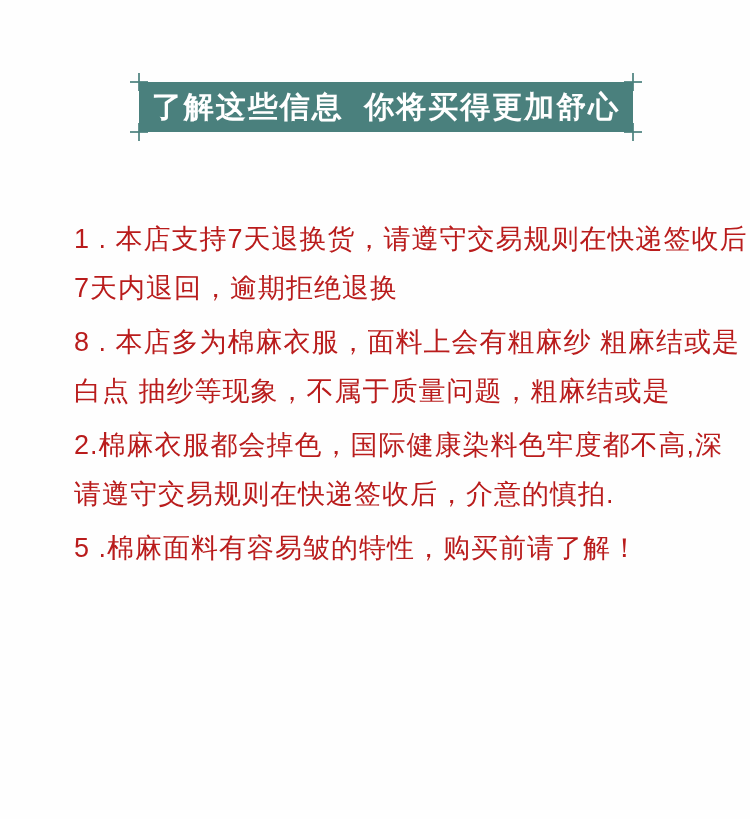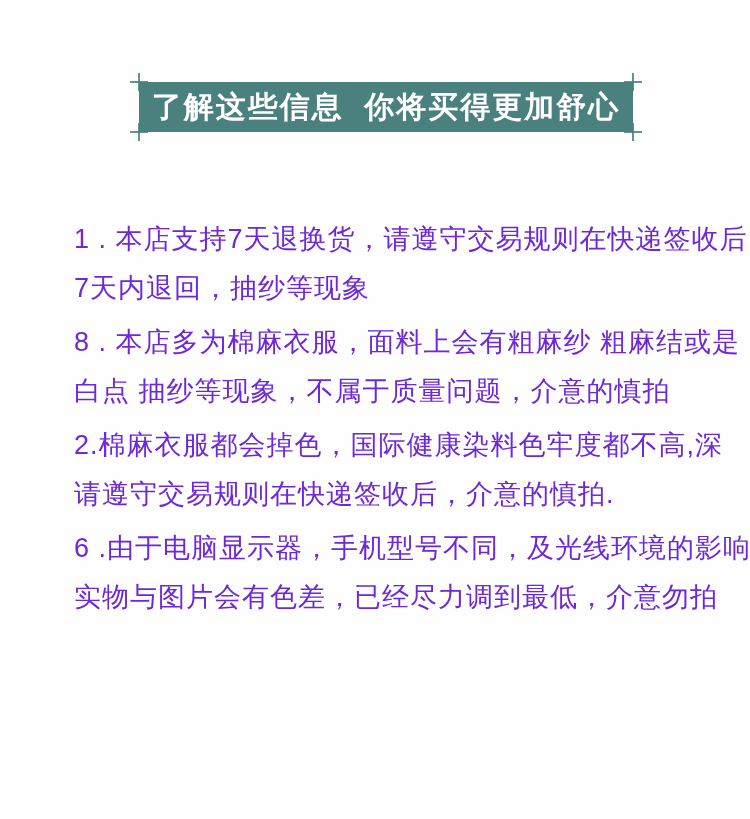--- a/index.html
+++ b/index.html
@@ -57,21 +57,21 @@
   .cross.tr { right: -9px; top: -9px; }
   .cross.bl { left: -9px;  bottom: -9px; }
   .cross.br { right: -9px; bottom: -9px; }
 
   
   .notices {
     position: absolute;
     left: 62px;
     top: 203px;
     width: 660px;
-    color: #6d28d9;
+    color: #b91c1c;
     font-size: 27px;
     letter-spacing: 1px;
   }
   .notice-line {
     height: 48.5px;
     line-height: 48.5px;
     white-space: nowrap;
   }
 </style>
 </head>
@@ -81,27 +81,26 @@
   <span class="cross tl"></span>
   <span class="cross tr"></span>
   <span class="cross bl"></span>
   <span class="cross br"></span>
   <span class="banner-title">了解这些信息 你将买得更加舒心</span>
 </div>
 
 <div class="notices">
   <div>
     <div class="notice-line">1 . 本店支持7天退换货，请遵守交易规则在快递签收后</div>
-    <div class="notice-line">7天内退回，抽纱等现象</div>
+    <div class="notice-line">7天内退回，逾期拒绝退换</div>
   </div>
   <div>
     <div class="notice-line">8 . 本店多为棉麻衣服，面料上会有粗麻纱 粗麻结或是</div>
-    <div class="notice-line">白点 抽纱等现象，不属于质量问题，介意的慎拍</div>
+    <div class="notice-line">白点 抽纱等现象，不属于质量问题，粗麻结或是</div>
   </div>
   <div>
     <div class="notice-line">2.棉麻衣服都会掉色，国际健康染料色牢度都不高,深</div>
     <div class="notice-line">请遵守交易规则在快递签收后，介意的慎拍.</div>
   </div>
   <div>
-    <div class="notice-line">6 .由于电脑显示器，手机型号不同，及光线环境的影响</div>
-    <div class="notice-line">实物与图片会有色差，已经尽力调到最低，介意勿拍</div>
+    <div class="notice-line">5 .棉麻面料有容易皱的特性，购买前请了解！</div>
   </div>
 </div>
 
 </body></html>

